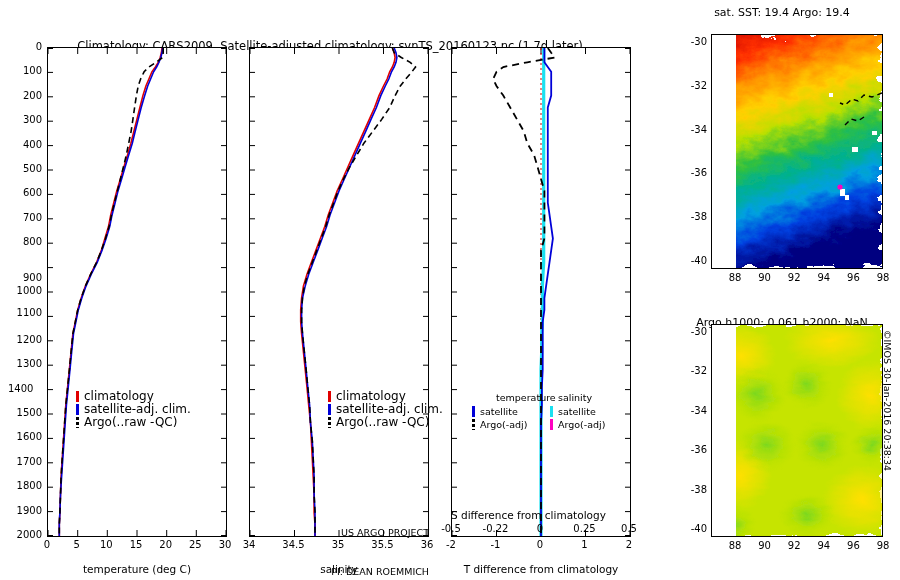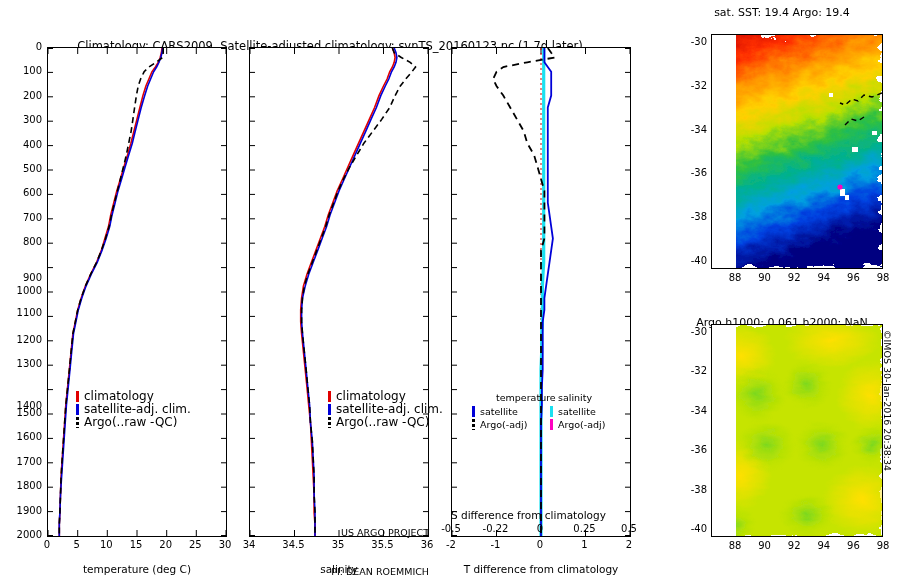--- a/index.html
+++ b/index.html
@@ -393,21 +393,21 @@
 <div class="ticklbl" style="left:8px;top:138.6px;width:34px;text-align:right;">400</div>
 <div class="ticklbl" style="left:8px;top:163.0px;width:34px;text-align:right;">500</div>
 <div class="ticklbl" style="left:8px;top:187.4px;width:34px;text-align:right;">600</div>
 <div class="ticklbl" style="left:8px;top:211.8px;width:34px;text-align:right;">700</div>
 <div class="ticklbl" style="left:8px;top:236.2px;width:34px;text-align:right;">800</div>
 <div class="ticklbl" style="left:8px;top:272px;width:34px;text-align:right;">900</div>
 <div class="ticklbl" style="left:8px;top:285.0px;width:34px;text-align:right;">1000</div>
 <div class="ticklbl" style="left:8px;top:307px;width:34px;text-align:right;">1100</div>
 <div class="ticklbl" style="left:8px;top:333.8px;width:34px;text-align:right;">1200</div>
 <div class="ticklbl" style="left:8px;top:358.2px;width:34px;text-align:right;">1300</div>
-<div class="ticklbl" style="left:8px;top:382.6px;width:34px;text-align:right;margin-top:17px;">1400</div>
+<div class="ticklbl" style="left:8px;top:382.6px;width:34px;">1400</div>
 <div class="ticklbl" style="left:8px;top:407.0px;width:34px;text-align:right;">1500</div>
 <div class="ticklbl" style="left:8px;top:431.4px;width:34px;text-align:right;">1600</div>
 <div class="ticklbl" style="left:8px;top:455.8px;width:34px;text-align:right;">1700</div>
 <div class="ticklbl" style="left:8px;top:480.2px;width:34px;text-align:right;">1800</div>
 <div class="ticklbl" style="left:8px;top:504.6px;width:34px;text-align:right;">1900</div>
 <div class="ticklbl" style="left:8px;top:529.0px;width:34px;text-align:right;">2000</div>
 <div class="ticklbl" style="left:25.0px;top:539px;width:44px;text-align:center;">0</div>
 <div class="ticklbl" style="left:54.7px;top:539px;width:44px;text-align:center;">5</div>
 <div class="ticklbl" style="left:84.3px;top:539px;width:44px;text-align:center;">10</div>
 <div class="ticklbl" style="left:114.0px;top:539px;width:44px;text-align:center;">15</div>

